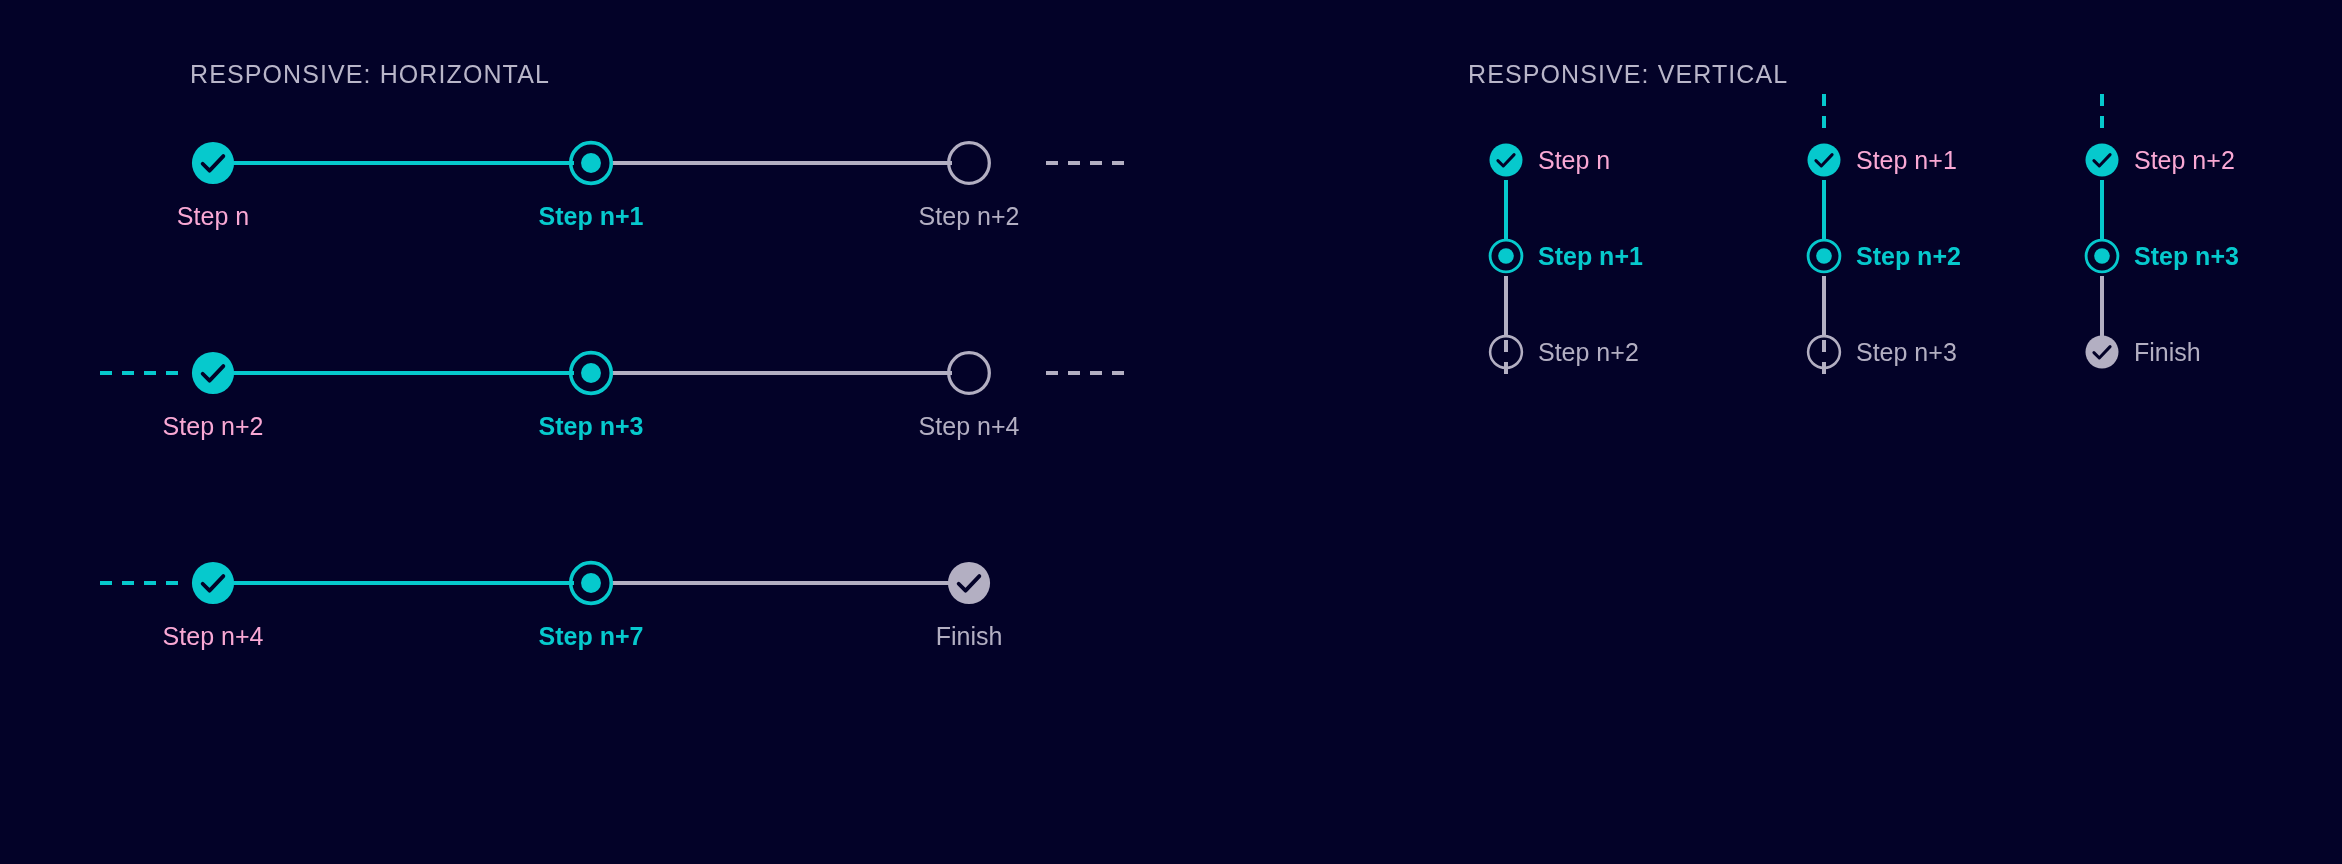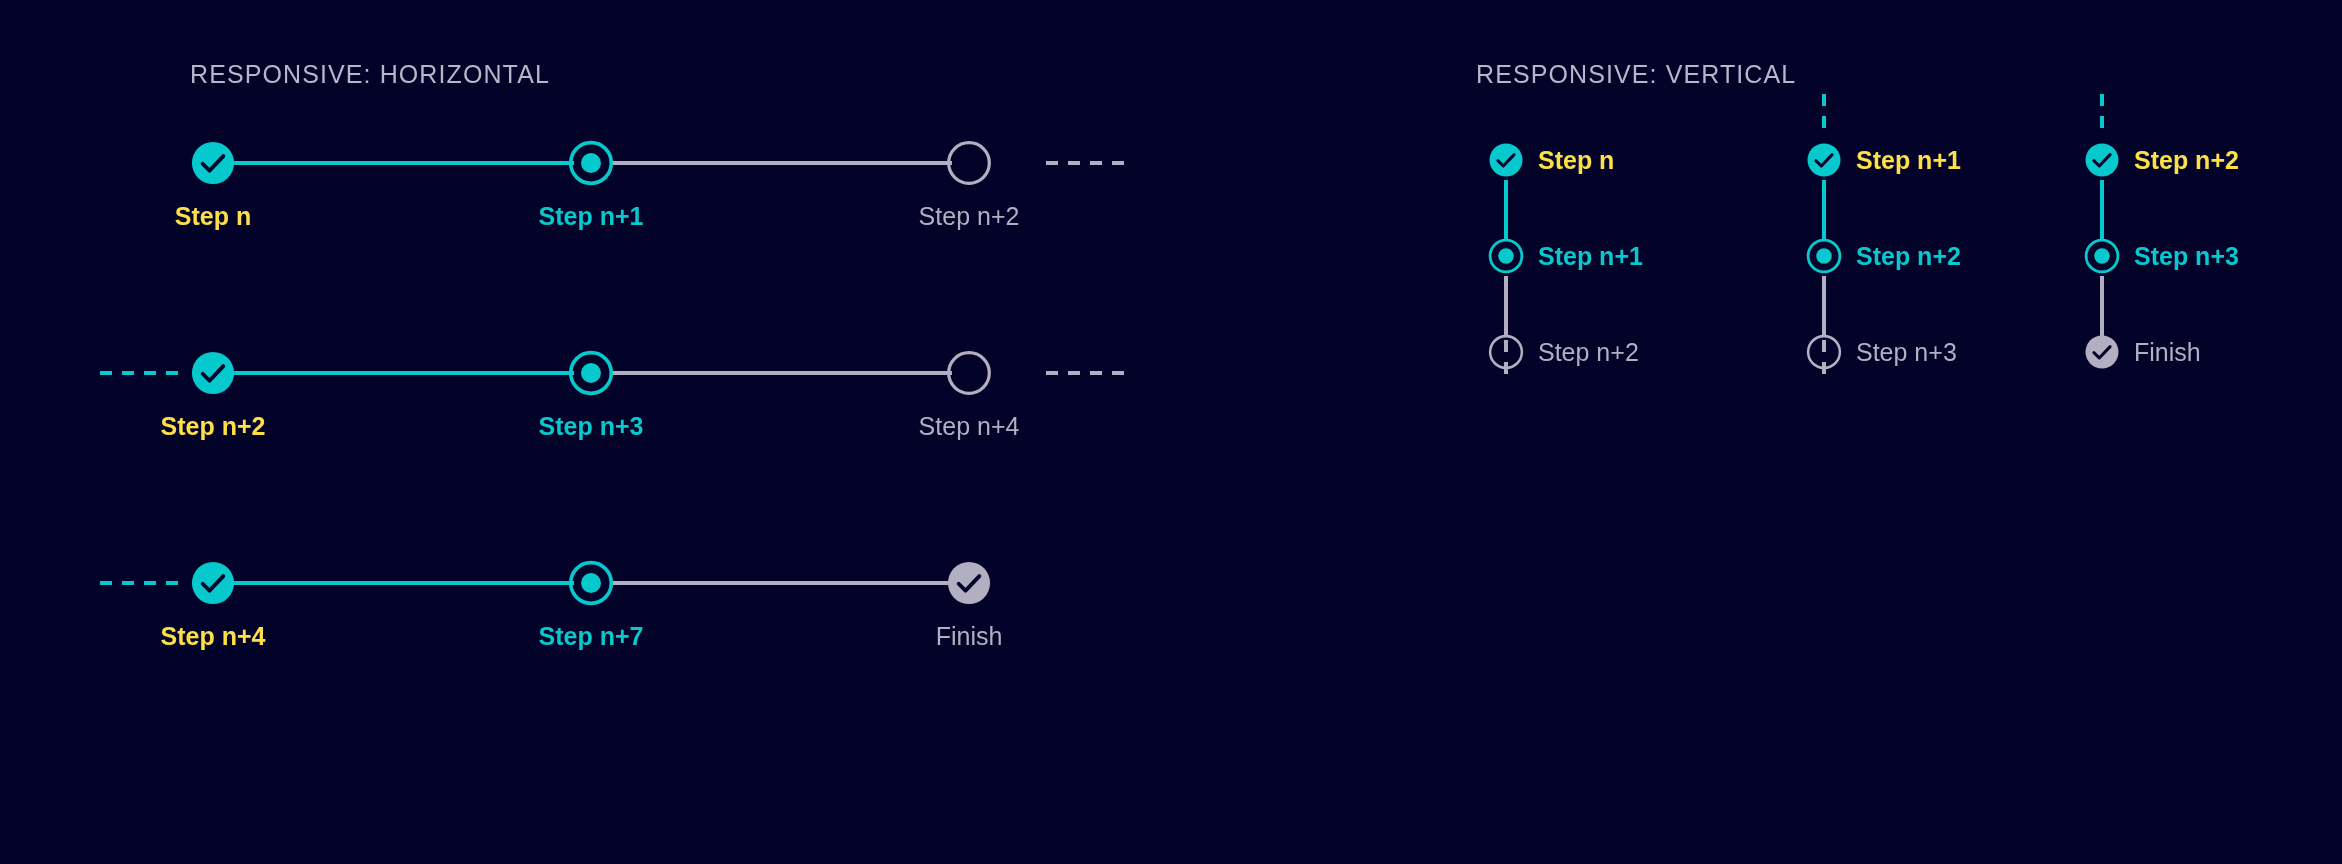--- a/index.html
+++ b/index.html
@@ -85,21 +85,21 @@
     font-size: 25px;
     white-space: nowrap;
     transform: translateX(-50%);
   }
   .h-label.l1 { left: 23px; }
   .h-label.l2 { left: 401px; }
   .h-label.l3 { left: 779px; }
 
   
   #vertical-section { left: 1468px; top: 60px; }
-  #vertical-section .section-title { position: absolute; left: 8px; top: 0; }
+  #vertical-section .section-title { position: absolute; left: 0; top: 0; }
 
   .v-cols { position: absolute; left: 20px; top: 80px; }
   .v-col {
     position: absolute;
     top: 0;
     width: 300px;
   }
   .v-col.c1 { left: 0px; }
   .v-col.c2 { left: 318px; }
   .v-col.c3 { left: 596px; }
@@ -144,21 +144,21 @@
   .v-item.i3 { top: 194px; }
   .v-item .v-node {
     width: 36px;
     height: 36px;
     flex: 0 0 36px;
     position: relative;
   }
   .v-label { font-size: 25px; }
 
   
-  .st-complete { color: #fde047; font-weight: 700; }
+  .st-complete { color: #f9a8d4; font-weight: 400; }
   .st-current  { color: #06c9cd; font-weight: 700; }
   .st-upcoming { color: #b3afc2; font-weight: 400; }
   .st-finish   { color: #b3afc2; font-weight: 400; }
 
   
   .ico { width: 100%; height: 100%; display: block; }
 </style>
 </head>
 <body>
 

